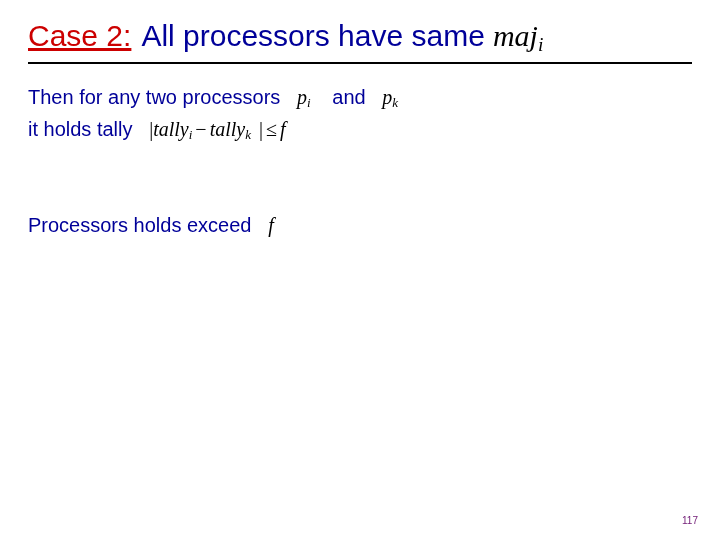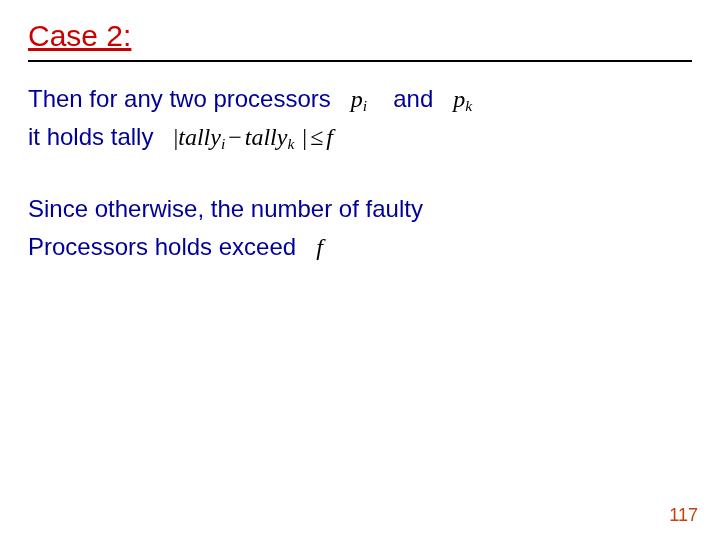--- a/index.html
+++ b/index.html
@@ -34,21 +34,21 @@
     text-decoration: underline;
     margin-right: 10px;
     white-space: nowrap;
   }
   .rule {
     border: none;
     border-top: 2px solid #000000;
     margin: 4px 0 18px 0;
   }
   .para {
-    font-size: 24px;
+    font-size: 20px;
     line-height: 1.55;
     margin-bottom: 34px;
   }
   .math {
     font-family: "Times New Roman", Times, serif;
     font-style: italic;
     color: #000000;
     white-space: nowrap;
   }
   .math .rm {
@@ -61,33 +61,37 @@
   }
   .math .op {
     font-style: normal;
     padding: 0 3px;
   }
   .page-num {
     position: absolute;
     right: 22px;
     bottom: 14px;
     font-family: Arial, Helvetica, sans-serif;
-    font-size: 18px;
-    color: #c2410c;
+    font-size: 10px;
+    color: #701a75;
   }
   .gap { display:inline-block; width:8px; }
 </style>
 </head>
 <body>
 
 <div class="slide">
 
   <div class="case-line">
     <span class="case-label">Case 2:</span>
+    <span>All processors have same</span>
     <span class="gap"></span>
+    <span class="math">
+      <span>maj</span><sub>i</sub>
+    </span>
   </div>
 
   <hr class="rule">
 
   <div class="para">
     <span>Then for any two processors</span>
     &nbsp;
     <span class="math">
       <span>p</span><sub>i</sub>
     </span>
@@ -99,21 +103,21 @@
     </span>
     <br>
     <span>it holds tally</span>
     &nbsp;
     <span class="math">
       <span class="rm">|</span><span>tally</span><sub>i</sub><span class="op">−</span><span>tally</span><sub>k</sub><span class="gap"></span><span class="rm">|</span><span class="op">≤</span><span>f</span>
     </span>
   </div>
 
   <div class="para">
-    <span>Since otherwise, the number of faulty</span><br>
+    <br>
     <span>Processors holds exceed</span>
     &nbsp;
     <span class="math">
       <span>f</span>
     </span>
   </div>
 
   <div class="page-num">117</div>
 </div>
 

